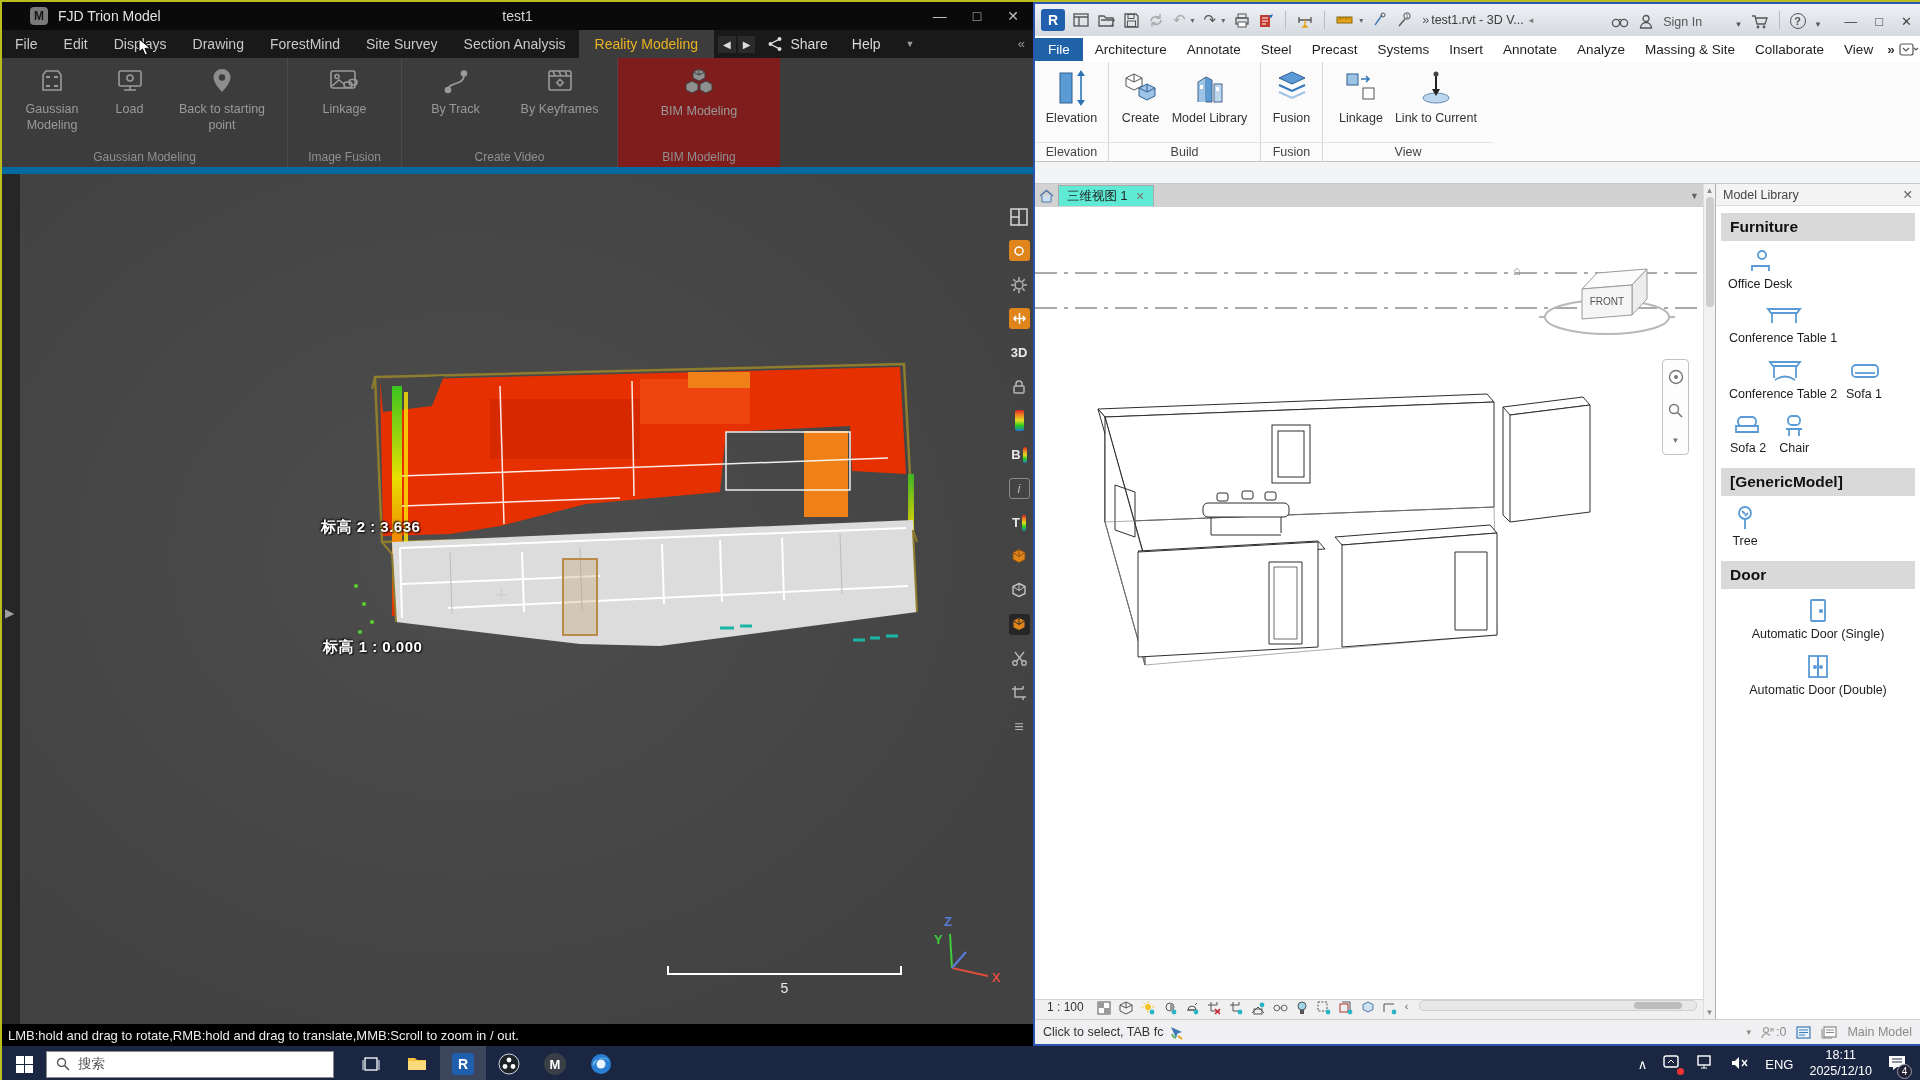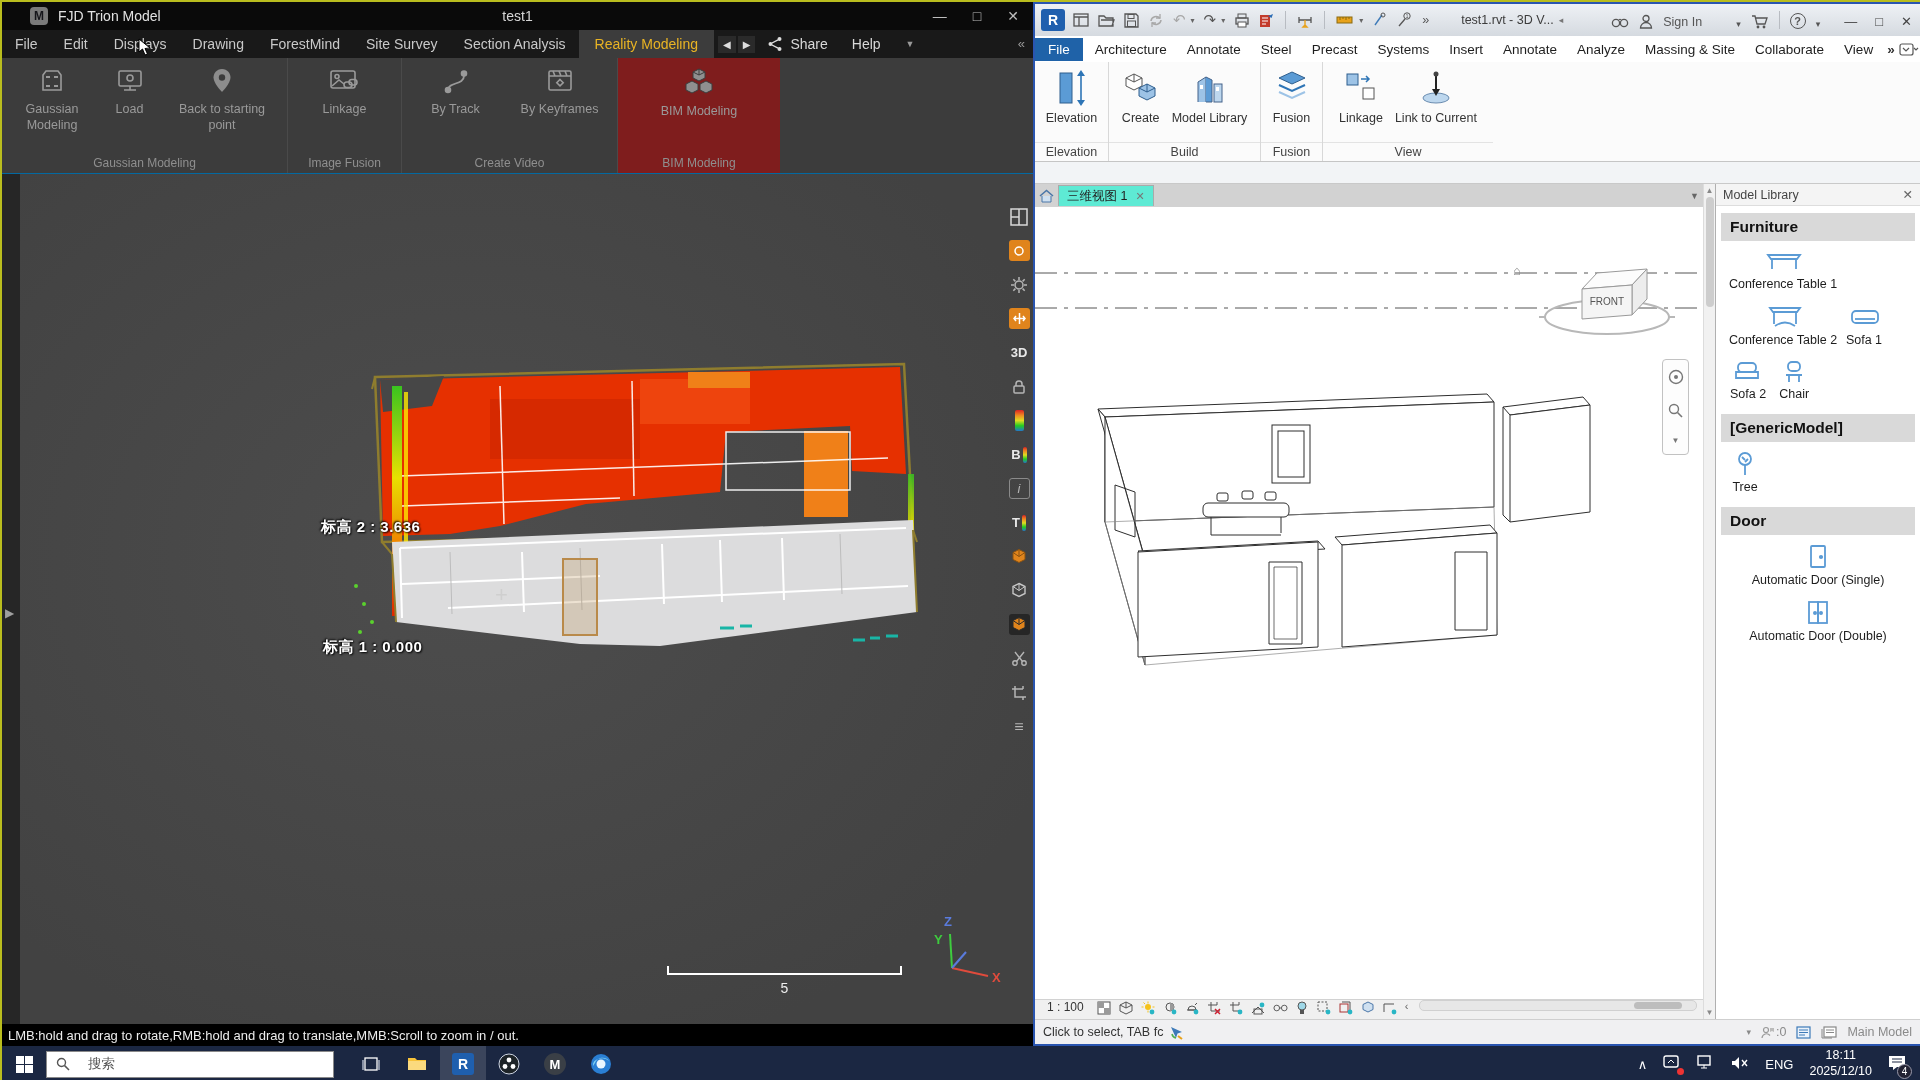--- a/index.html
+++ b/index.html
@@ -13,21 +13,21 @@
   .t-logo { width:18px; height:18px; background:#7a7a7a; border-radius:4px; margin:0 10px 0 28px; color:#15151a; font-weight:bold; font-size:12px; display:flex; align-items:center; justify-content:center; }
   .t-doc { position:absolute; left:50%; transform:translateX(-50%); color:#d6d6d6; }
   .t-winctl { position:absolute; right:14px; display:flex; gap:26px; color:#bdbdbd; font-size:14px; }
   .t-menubar { height:28px; background:#191919; display:flex; align-items:stretch; color:#c9c9c9; font-size:14px; flex:0 0 auto; position:relative; }
   .t-menu-item { padding:0 13px; display:flex; align-items:center; cursor:default; }
   .t-menu-item.active { background:#3c3c3c; color:#e9b424; padding:0 16px; }
   .t-menu-arrows { display:flex; align-items:center; gap:2px; margin-left:4px; }
   .t-menu-arrows span { background:#2a2a2a; color:#ddd; font-size:10px; padding:3px 5px; }
   .t-share, .t-help { display:flex; align-items:center; gap:7px; padding:0 12px; color:#d8d8d8; }
   .t-chevrons { position:absolute; right:8px; top:6px; color:#9a9a9a; font-size:13px; }
-  .t-ribbon { height:116px; background:#3c3c3c; display:flex; position:relative; flex:0 0 auto; border-bottom:1px solid #0369a1; }
+  .t-ribbon { height:116px; background:#3c3c3c; display:flex; position:relative; flex:0 0 auto; border-bottom:7px solid #0369a1; }
   .t-group { position:relative; display:flex; justify-content:center; align-items:flex-start; padding-top:8px; border-right:1px solid #4a4a4a; }
   .t-group.nosep { border-right:none; }
   .t-group-label { position:absolute; bottom:3px; left:0; right:0; text-align:center; color:#8f8f8f; font-size:12px; }
   .t-btn { display:flex; flex-direction:column; align-items:center; color:#9a9a9a; font-size:12.5px; text-align:center; padding:0 8px; line-height:1.25; }
   .t-btn svg { margin-bottom:6px; }
   .t-work { flex:1 1 auto; position:relative; background:radial-gradient(ellipse at 45% 45%, #4d4d4d 0%, #424242 80%); overflow:hidden; }
   .t-leftstrip { position:absolute; left:0; top:0; bottom:0; width:18px; background:#262626; }
   .t-expand { position:absolute; left:3px; top:432px; color:#9f9f9f; font-size:12px; }
   .t-scene { position:absolute; left:18px; top:0; width:1013px; height:850px; }
   .t-vlabel { position:absolute; color:#fff; font-size:15px; font-weight:bold; text-shadow:1px 1px 2px #000, -1px -1px 2px #000; letter-spacing:.5px; }
@@ -42,21 +42,21 @@
   .t-rainbar { width:9px; height:21px; background:linear-gradient(#d22,#e82,#dd2,#2c2,#27c); border-radius:2px; }
   .t-status { height:22px; background:#000; color:#ececec; font-size:13px; display:flex; align-items:center; padding-left:6px; flex:0 0 auto; }
 
   
   .revit { position:absolute; left:1031px; top:0; width:889px; height:1044px; border:2px solid #2a55b0; background:#fff; display:flex; flex-direction:column; }
   .r-titlebar { height:32px; background:linear-gradient(#eef1f5,#d5dae0); display:flex; align-items:center; font-size:12.5px; color:#444; position:relative; flex:0 0 auto; }
   .r-appbtn { width:24px; height:22px; background:#1f5fae; color:#fff; font-weight:bold; font-size:14px; display:flex; align-items:center; justify-content:center; border-radius:3px; margin:0 8px 0 6px; }
   .qat { display:flex; align-items:center; gap:9px; color:#555; }
   .qat .sep { width:1px; height:18px; background:#b8bcc2; margin:0 2px; }
   .qat .dd { font-size:8px; color:#666; margin-left:-4px; }
-  .r-title { margin-left:32px; color:#3c3c3c; }
+  .r-title { margin-left:2px; color:#3c3c3c; }
   .r-tbright { position:absolute; right:8px; display:flex; align-items:flex-end; gap:10px; color:#555; }
   .r-winctl { display:flex; gap:18px; margin-left:14px; color:#444; font-size:13px; }
   .r-tabs { height:26px; background:#fff; display:flex; align-items:center; font-size:13.5px; color:#1e1e1e; flex:0 0 auto; }
   .r-tab { padding:4px 10px; }
   .r-tab.file { background:#1f62a8; color:#fff; padding:4px 13px; margin-right:2px; }
   .r-ribbon { height:100px; background:#fbfbfb; border-bottom:1px solid #c5c5c5; display:flex; position:relative; flex:0 0 auto; }
   .r-group { position:relative; display:flex; justify-content:center; gap:4px; padding-top:6px; border-right:1px solid #d8d8d8; }
   .r-group-label { position:absolute; bottom:2px; left:0; right:0; text-align:center; font-size:12.5px; color:#444; border-top:1px solid #e3e3e3; padding-top:2px; }
   .r-bigbtn { display:flex; flex-direction:column; align-items:center; font-size:12.5px; color:#333; padding:0 4px; line-height:1.2; }
   .r-bigbtn svg { margin-bottom:3px; }
@@ -84,21 +84,21 @@
   .r-status { height:25px; background:#f0f0f2; border-top:1px solid #cfcfcf; display:flex; align-items:center; font-size:12.5px; color:#333; padding:0 8px; gap:6px; flex:0 0 auto; }
   .r-status .right { margin-left:auto; display:flex; align-items:center; gap:10px; color:#8a8a8a; }
 
   
   .viewcube { position:absolute; left:500px; top:48px; }
   .navbar3d { position:absolute; right:14px; top:152px; width:27px; height:96px; background:#fdfdfd; border:1px solid #c2c2c2; border-radius:4px; display:flex; flex-direction:column; align-items:center; justify-content:space-around; color:#777; }
 
   
   .taskbar { position:absolute; left:0; top:1044px; width:1920px; height:36px; background:#1b2742; display:flex; align-items:center; color:#fff; }
   .tb-start { width:44px; display:flex; justify-content:center; }
-  .tb-search { width:288px; height:27px; background:#fff; display:flex; align-items:center; gap:18px; padding:0 9px; color:#555; font-size:13.5px; border:1px solid #8a8a8a; }
+  .tb-search { width:288px; height:27px; background:#fff; display:flex; align-items:center; gap:8px; padding:0 9px; color:#555; font-size:13.5px; border:1px solid #8a8a8a; }
   .tb-icons { display:flex; align-items:center; margin-left:14px; }
   .tb-slot { width:46px; height:36px; display:flex; align-items:center; justify-content:center; }
   .tb-slot.active { background:rgba(255,255,255,.14); box-shadow:inset 0 -2px 0 #6cb2f5; }
   .tb-right { margin-left:auto; display:flex; align-items:center; gap:16px; padding-right:10px; font-size:13px; }
   .tb-clock { text-align:center; font-size:12.5px; line-height:1.25; }
   .badge { position:absolute; right:-6px; bottom:-5px; background:#223; border:1px solid #99a; color:#fff; width:15px; height:15px; border-radius:50%; font-size:10px; display:flex; align-items:center; justify-content:center; }
 
   .cursor { position:absolute; pointer-events:none; }
 </style>
 </head>
@@ -747,20 +747,29 @@
         <span class="thumb"></span>
         <span style="margin-top:auto;">▼</span>
       </div>
 
       <div class="r-library">
         <div class="lib-header">
           <span>Model Library</span>
           <span class="x">✕</span>
         </div>
         <div class="lib-section">Furniture</div>
+        <div class="lib-row">
+          <div class="lib-item" style="margin-left:4px;">
+            <svg width="30" height="26" viewBox="0 0 30 26" stroke="#5b9bd5" fill="none" stroke-width="1.8">
+                <circle cx="17" cy="6" r="4"></circle>
+                <path d="M7 22 v-5 h17 v5"></path>
+              </svg>
+            <span>Office Desk</span>
+          </div>
+        </div>
         <div class="lib-row">
           <div class="lib-item" style="margin-left:4px;">
             <svg width="110" height="26" viewBox="0 0 110 26" stroke="#5b9bd5" fill="none" stroke-width="1.8">
                 <path d="M40 6 h32 l-3 4 h-26 Z"></path>
                 <path d="M44 10 v10 M68 10 v10"></path>
               </svg>
             <span>Conference Table 1</span>
           </div>
         </div>
         <div class="lib-row">

